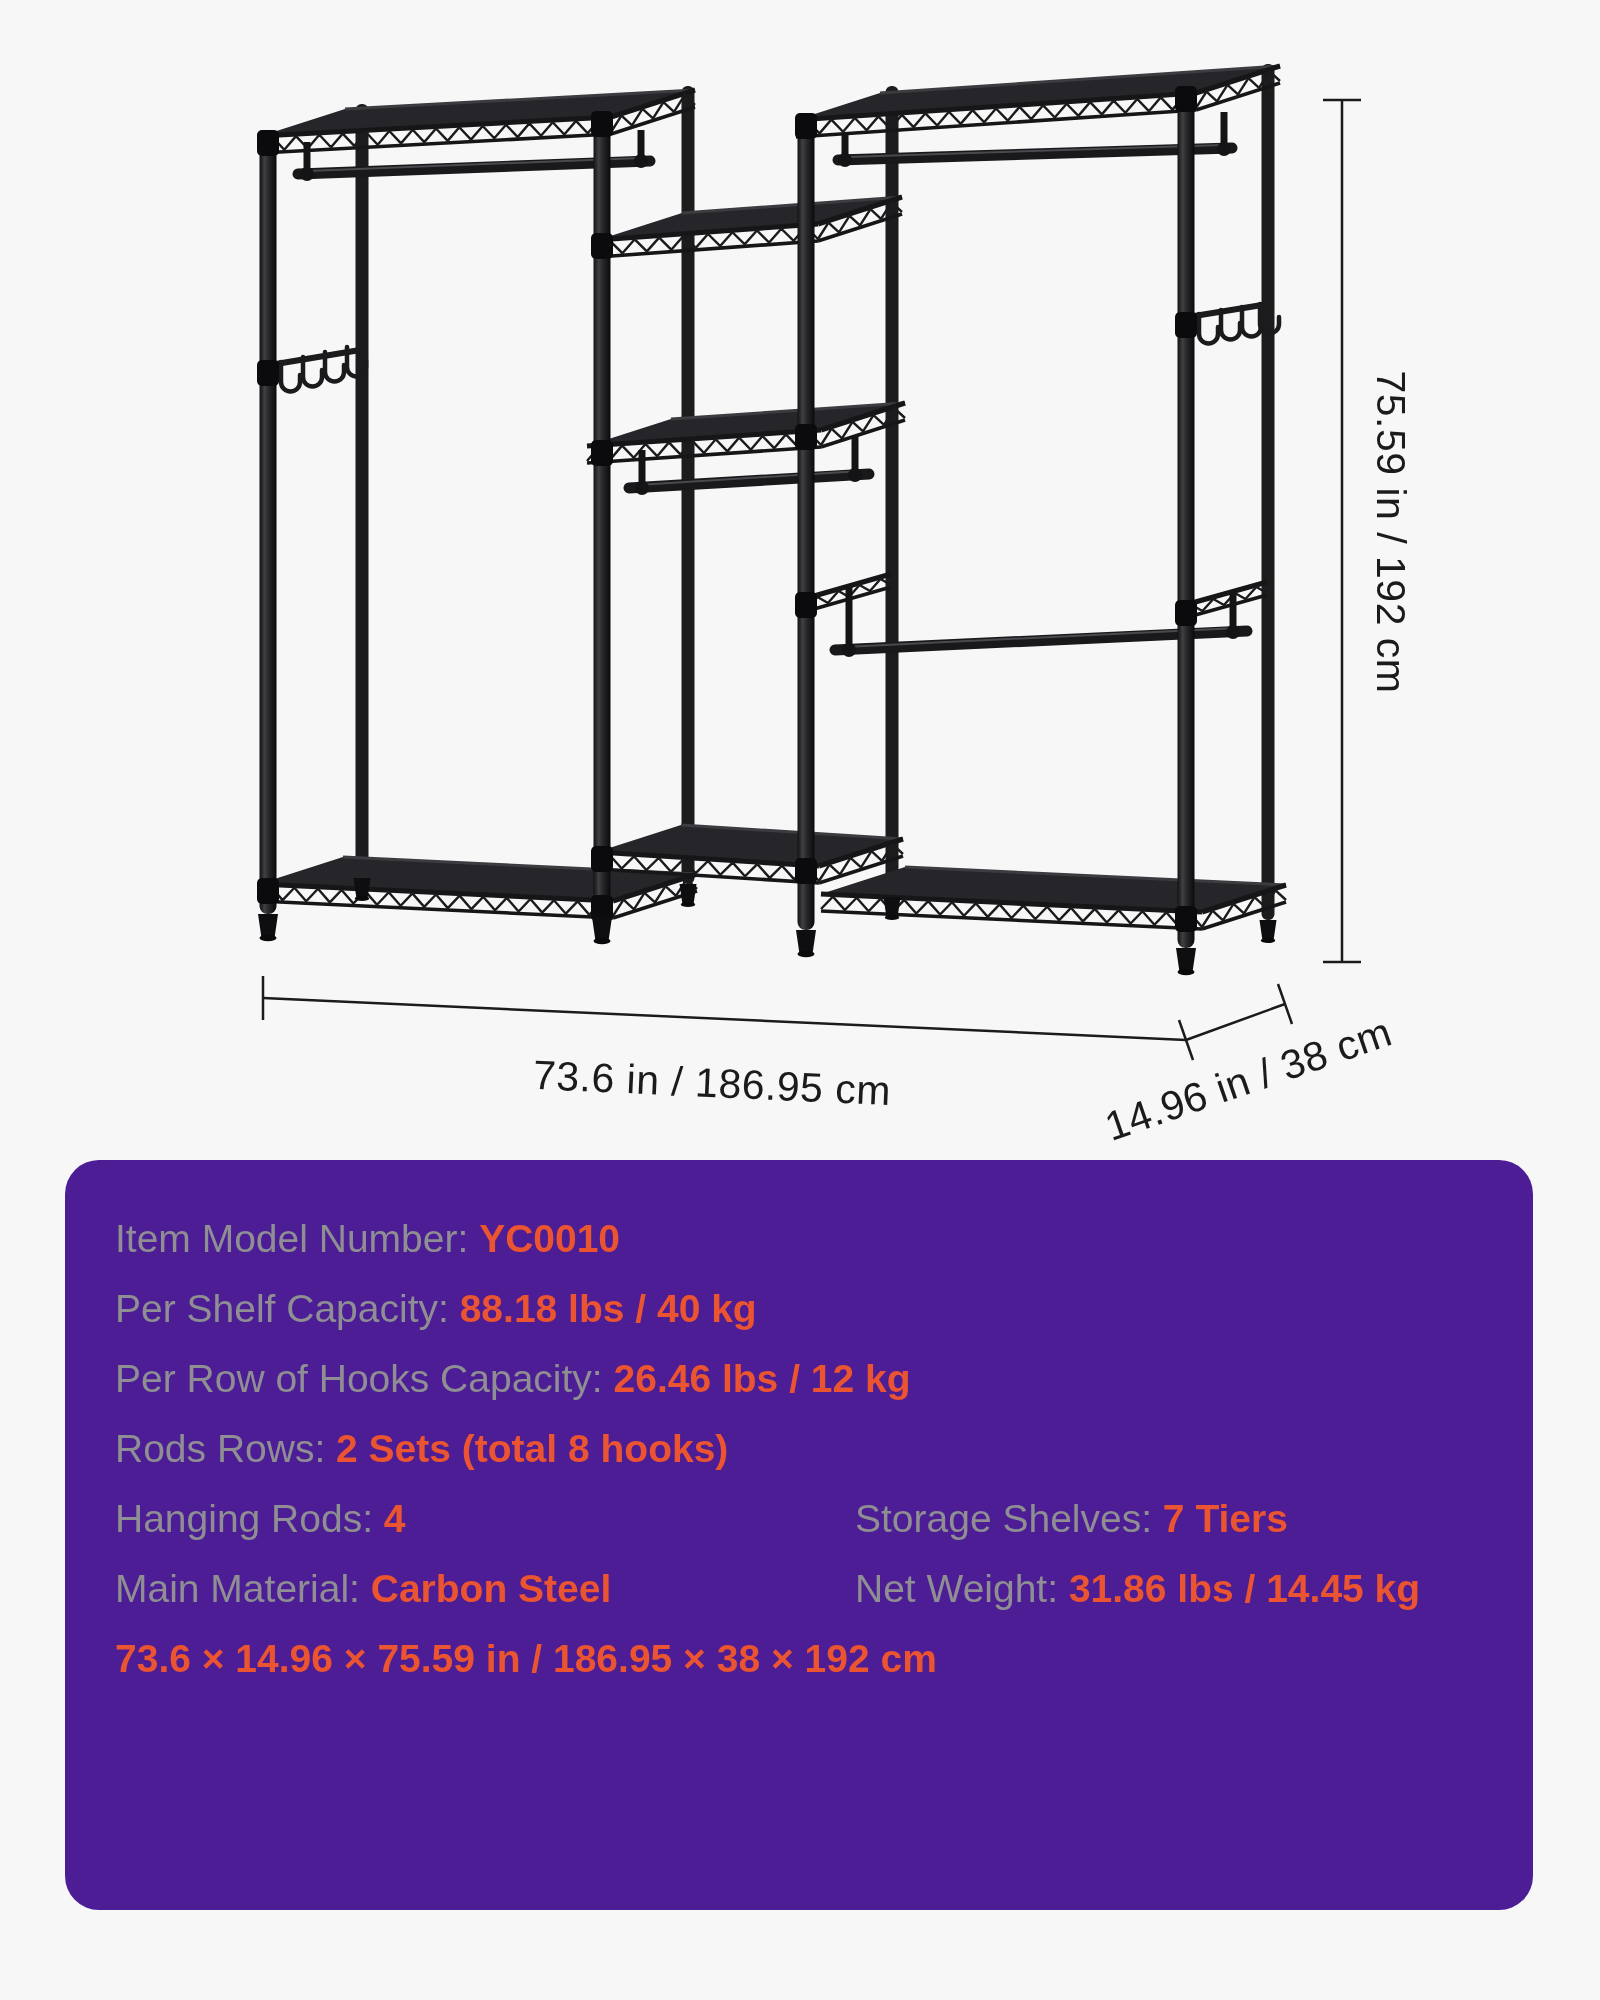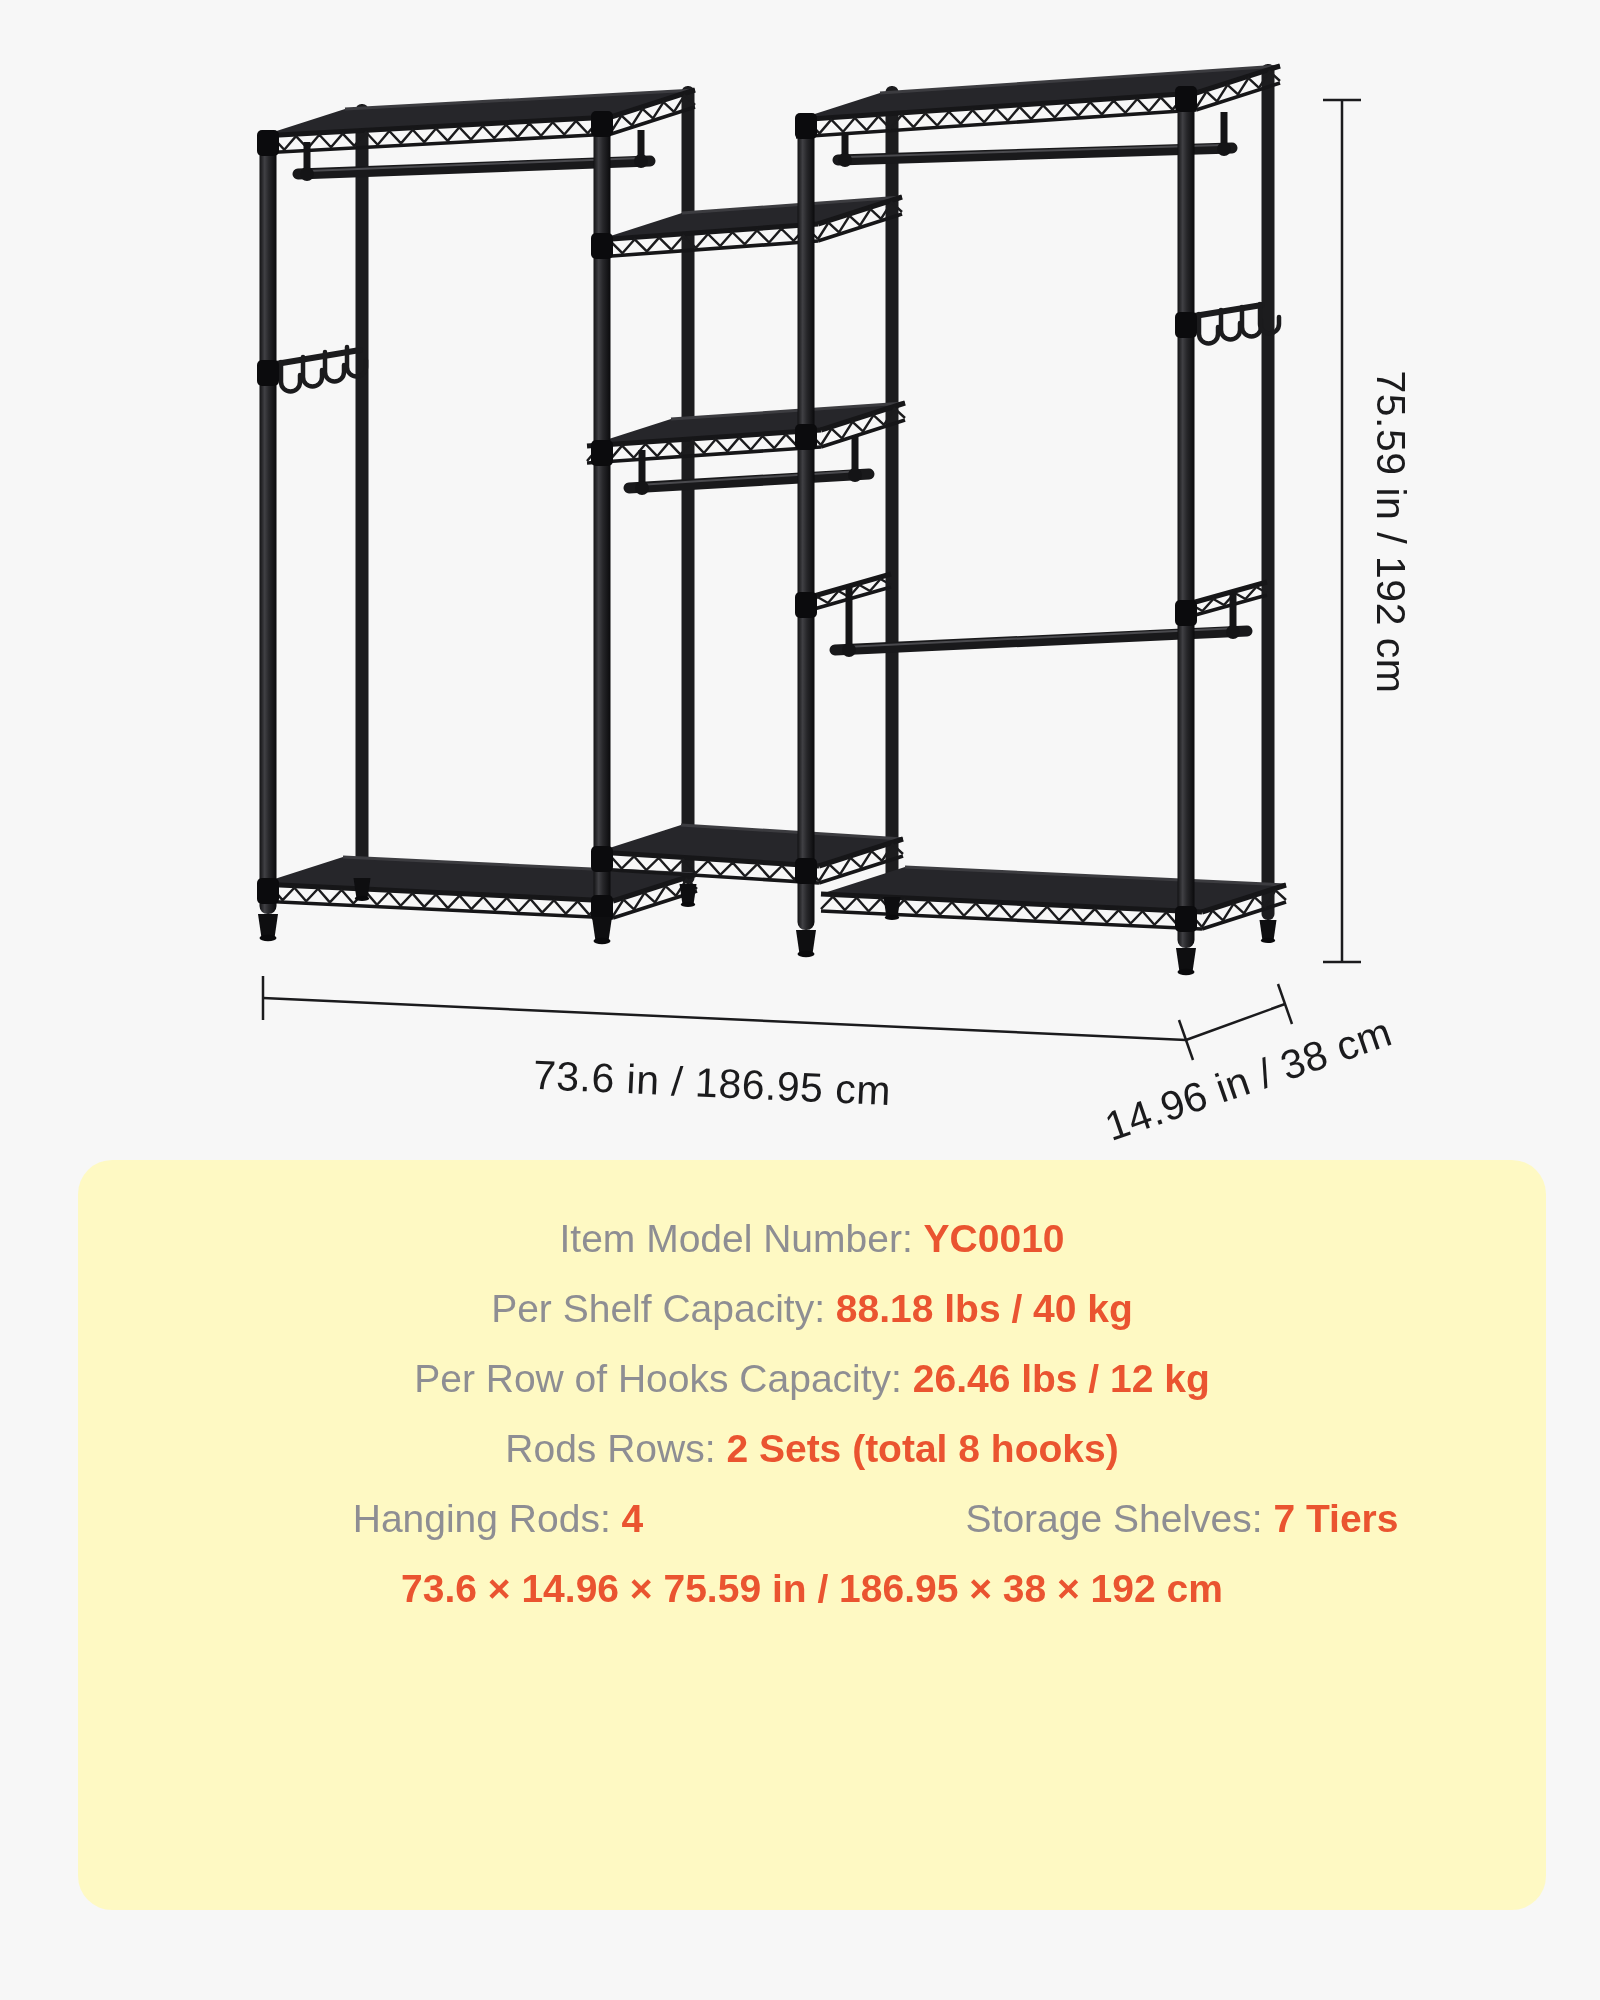--- a/index.html
+++ b/index.html
@@ -9,24 +9,23 @@
     font-family:"Liberation Sans", sans-serif;
     -webkit-font-smoothing:antialiased;
   }
   .stage{position:relative;width:1600px;height:2000px;background:#f7f7f7;overflow:hidden;}
   .rack-svg{position:absolute;left:0;top:0;display:block;}
   .dim-label{
     font-size:41px;fill:#1b1b1d;text-anchor:middle;
     font-family:"Liberation Sans",sans-serif;letter-spacing:0.5px;
   }
   .spec-panel{
-    position:absolute;left:78px;top:1160px;width:1468px;height:750px;
-    background:#fef9c3;border-radius:34px;box-sizing:border-box;
+    position:absolute;left:65px;top:1160px;width:1468px;height:750px;
+    background:#4c1d95;border-radius:34px;box-sizing:border-box;
     padding:44px 50px 0 50px;
-    text-align:center;
   }
   .spec-row{
     font-size:39px;line-height:70px;color:#8e8e93;
     white-space:nowrap;
   }
   .spec-row .val{color:#ea5430;font-weight:700;}
   .grid-row{display:grid;grid-template-columns:740px auto;}
   .grid-row > div{white-space:nowrap;}
 </style>
 </head>
@@ -215,17 +214,25 @@
       <span class="lbl">Rods Rows: </span><span class="val">2 Sets (total 8 hooks)</span>
     </div>
     <div class="spec-row grid-row">
       <div>
         <span class="lbl">Hanging Rods: </span><span class="val">4</span>
       </div>
       <div>
         <span class="lbl">Storage Shelves: </span><span class="val">7 Tiers</span>
       </div>
     </div>
+    <div class="spec-row grid-row">
+      <div>
+        <span class="lbl">Main Material: </span><span class="val">Carbon Steel</span>
+      </div>
+      <div>
+        <span class="lbl">Net Weight: </span><span class="val">31.86 lbs / 14.45 kg</span>
+      </div>
+    </div>
     <div class="spec-row">
       <span class="val">73.6 × 14.96 × 75.59 in / 186.95 × 38 × 192 cm</span>
     </div>
   </div>
 </div>
 
 </body></html>

